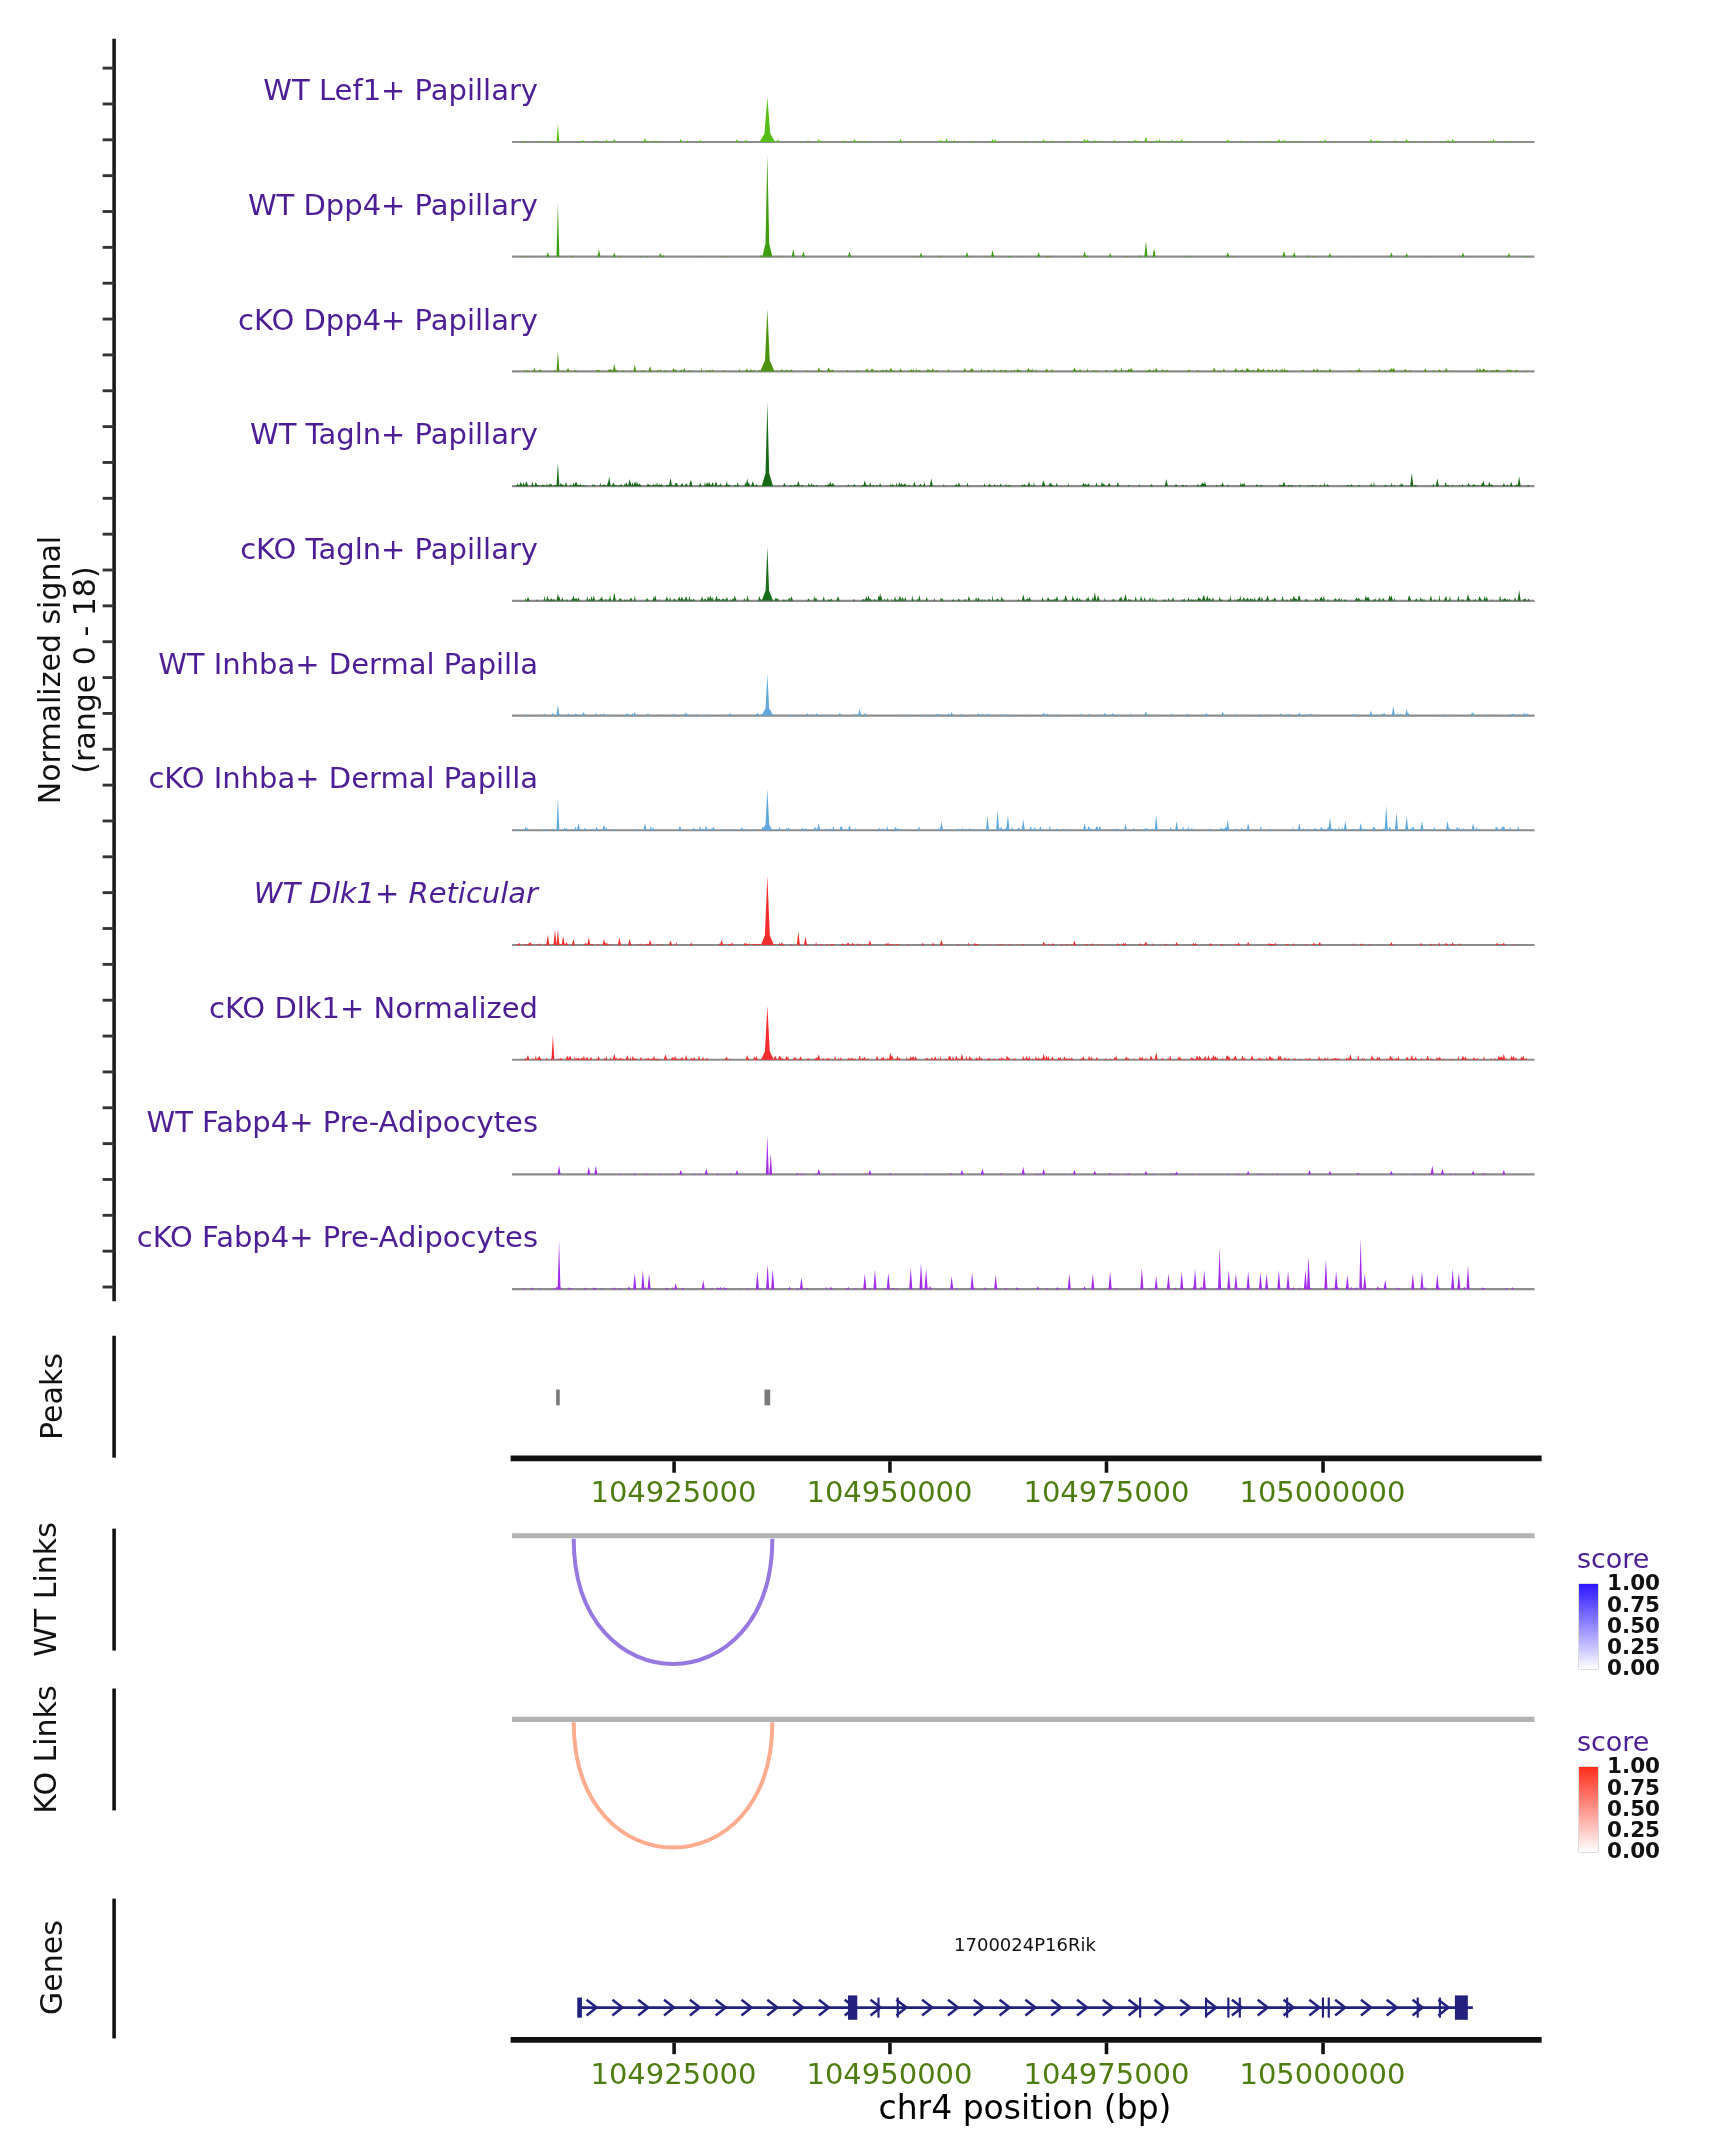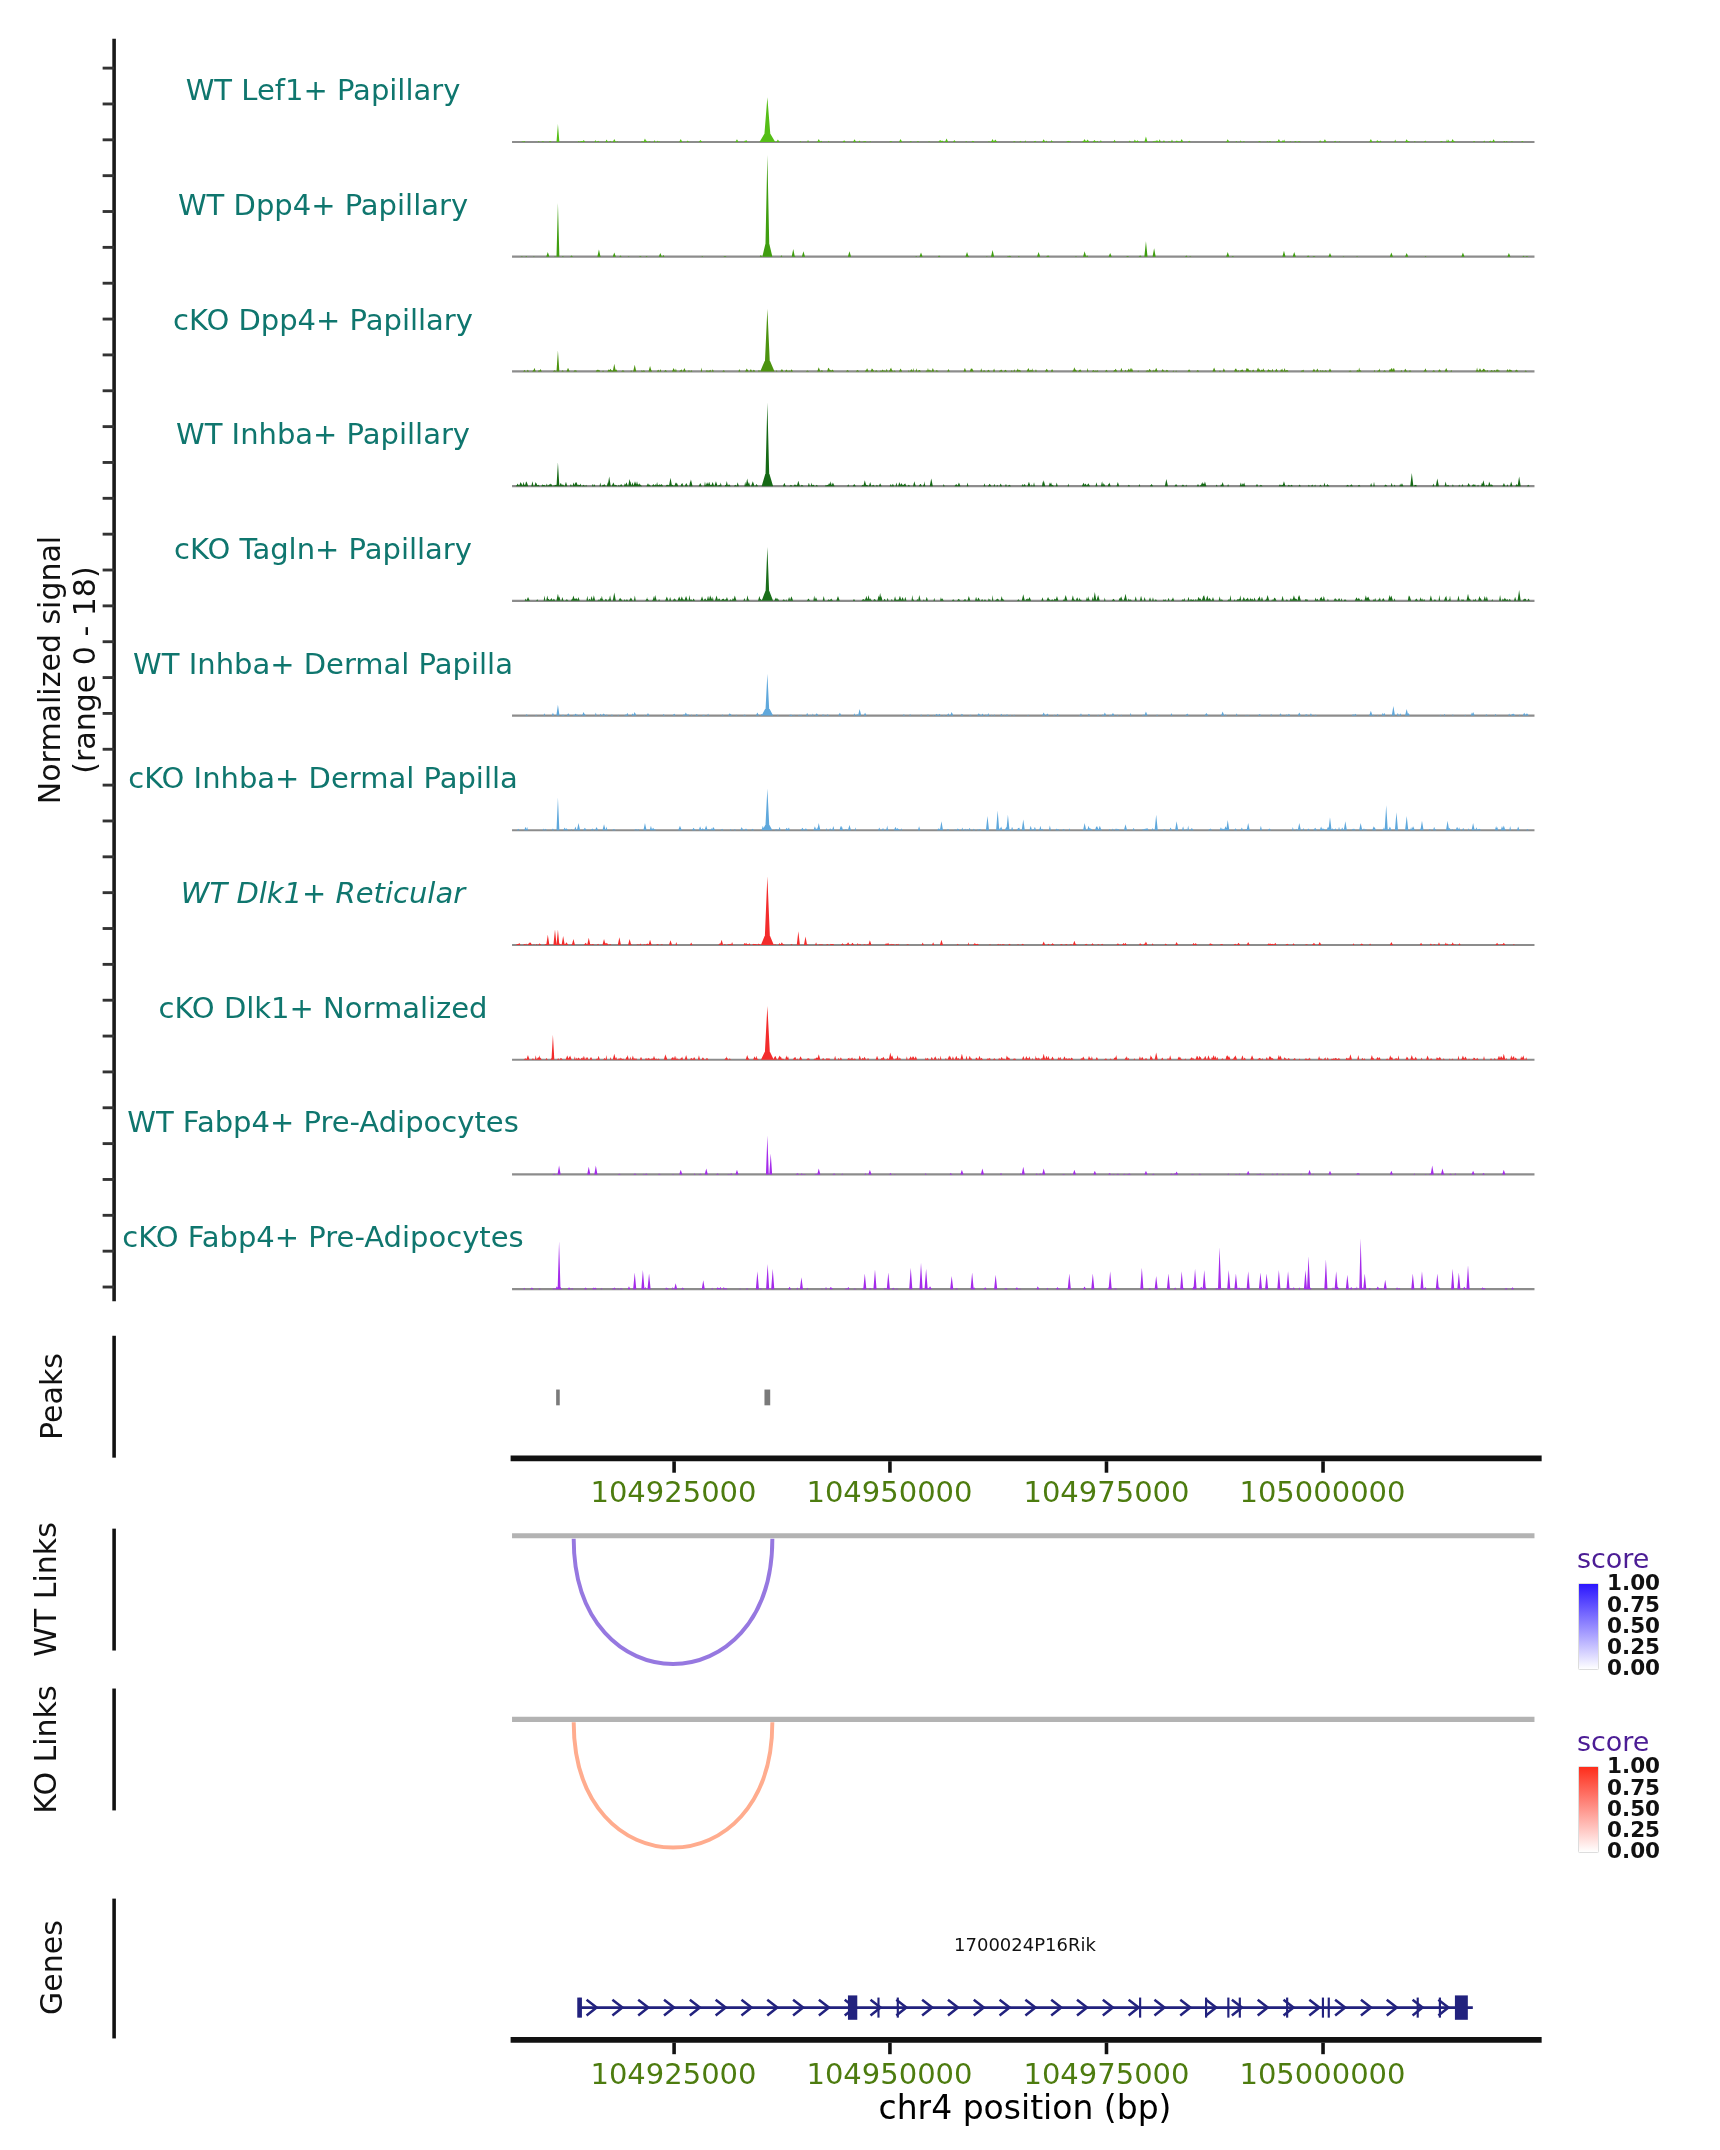--- a/index.html
+++ b/index.html
@@ -1,20 +1,20 @@
 <!DOCTYPE html>
 <html style="font-size:11.5px"><head>
 <meta charset="utf-8">
 <style>
   html,body{margin:0;padding:0;background:#ffffff;}
   #fig{position:relative;width:1721px;height:2151px;background:#ffffff;overflow:hidden;
        font-family:"DejaVu Sans","Liberation Sans",sans-serif;color:#000;}
   #chart-svg{position:absolute;left:0;top:0;}
   .lbl{position:absolute;}
-  .track-label{width:430px;left:108px;text-align:center;font-size:29px;color:#0f766e;white-space:nowrap;}
+  .track-label{width:430px;left:108px;text-align:right;font-size:29px;color:#4c1d95;white-space:nowrap;}
   .rot{display:flex;align-items:center;justify-content:center;transform:rotate(-90deg);
        text-align:center;white-space:nowrap;}
   .sec-label{width:287px;height:287px;font-size:30px;color:#111;}
   .y-axis-label{width:502px;height:502px;font-size:30px;line-height:1.18;color:#111;}
   .tick-label{width:229px;text-align:center;font-size:29px;color:#4d7c0f;white-space:nowrap;}
   .x-title{width:574px;text-align:center;font-size:33px;color:#000;}
   .gene-name{width:358px;text-align:center;font-size:18px;color:#111;}
   .legend{position:absolute;width:122px;}
   .legend-title{font-size:27px;color:#4c1d95;margin-left:2.9px;}
   .legend-body{position:relative;margin-top:8.6px;height:115px;}
@@ -165,21 +165,21 @@
   </div>
   <div class="lbl rot sec-label" style="left:-92px;top:1253px;">Peaks</div>
   <div class="lbl rot sec-label" style="left:-98px;top:1446px;">WT Links</div>
   <div class="lbl rot sec-label" style="left:-98px;top:1606px;">KO Links</div>
   <div class="lbl rot sec-label" style="left:-92px;top:1824px;">Genes</div>
 
   <div id="track-labels">
       <div class="lbl track-label" style="top: 73px;">WT Lef1+ Papillary</div>
       <div class="lbl track-label" style="top: 188px;">WT Dpp4+ Papillary</div>
       <div class="lbl track-label" style="top: 303px;">cKO Dpp4+ Papillary</div>
-      <div class="lbl track-label" style="top: 417px;">WT Inhba+ Papillary</div>
+      <div class="lbl track-label" style="top: 417px;">WT Tagln+ Papillary</div>
       <div class="lbl track-label" style="top: 532px;">cKO Tagln+ Papillary</div>
       <div class="lbl track-label" style="top: 647px;">WT Inhba+ Dermal Papilla</div>
       <div class="lbl track-label" style="top: 761px;">cKO Inhba+ Dermal Papilla</div>
       <div class="lbl track-label" style="top: 876px; font-style: italic;">WT Dlk1+ Reticular</div>
       <div class="lbl track-label" style="top: 991px;">cKO Dlk1+ Normalized</div>
       <div class="lbl track-label" style="top: 1105px;">WT Fabp4+ Pre-Adipocytes</div>
       <div class="lbl track-label" style="top: 1220px;">cKO Fabp4+ Pre-Adipocytes</div>
     </div>
 
   <div id="tick-labels-1">

